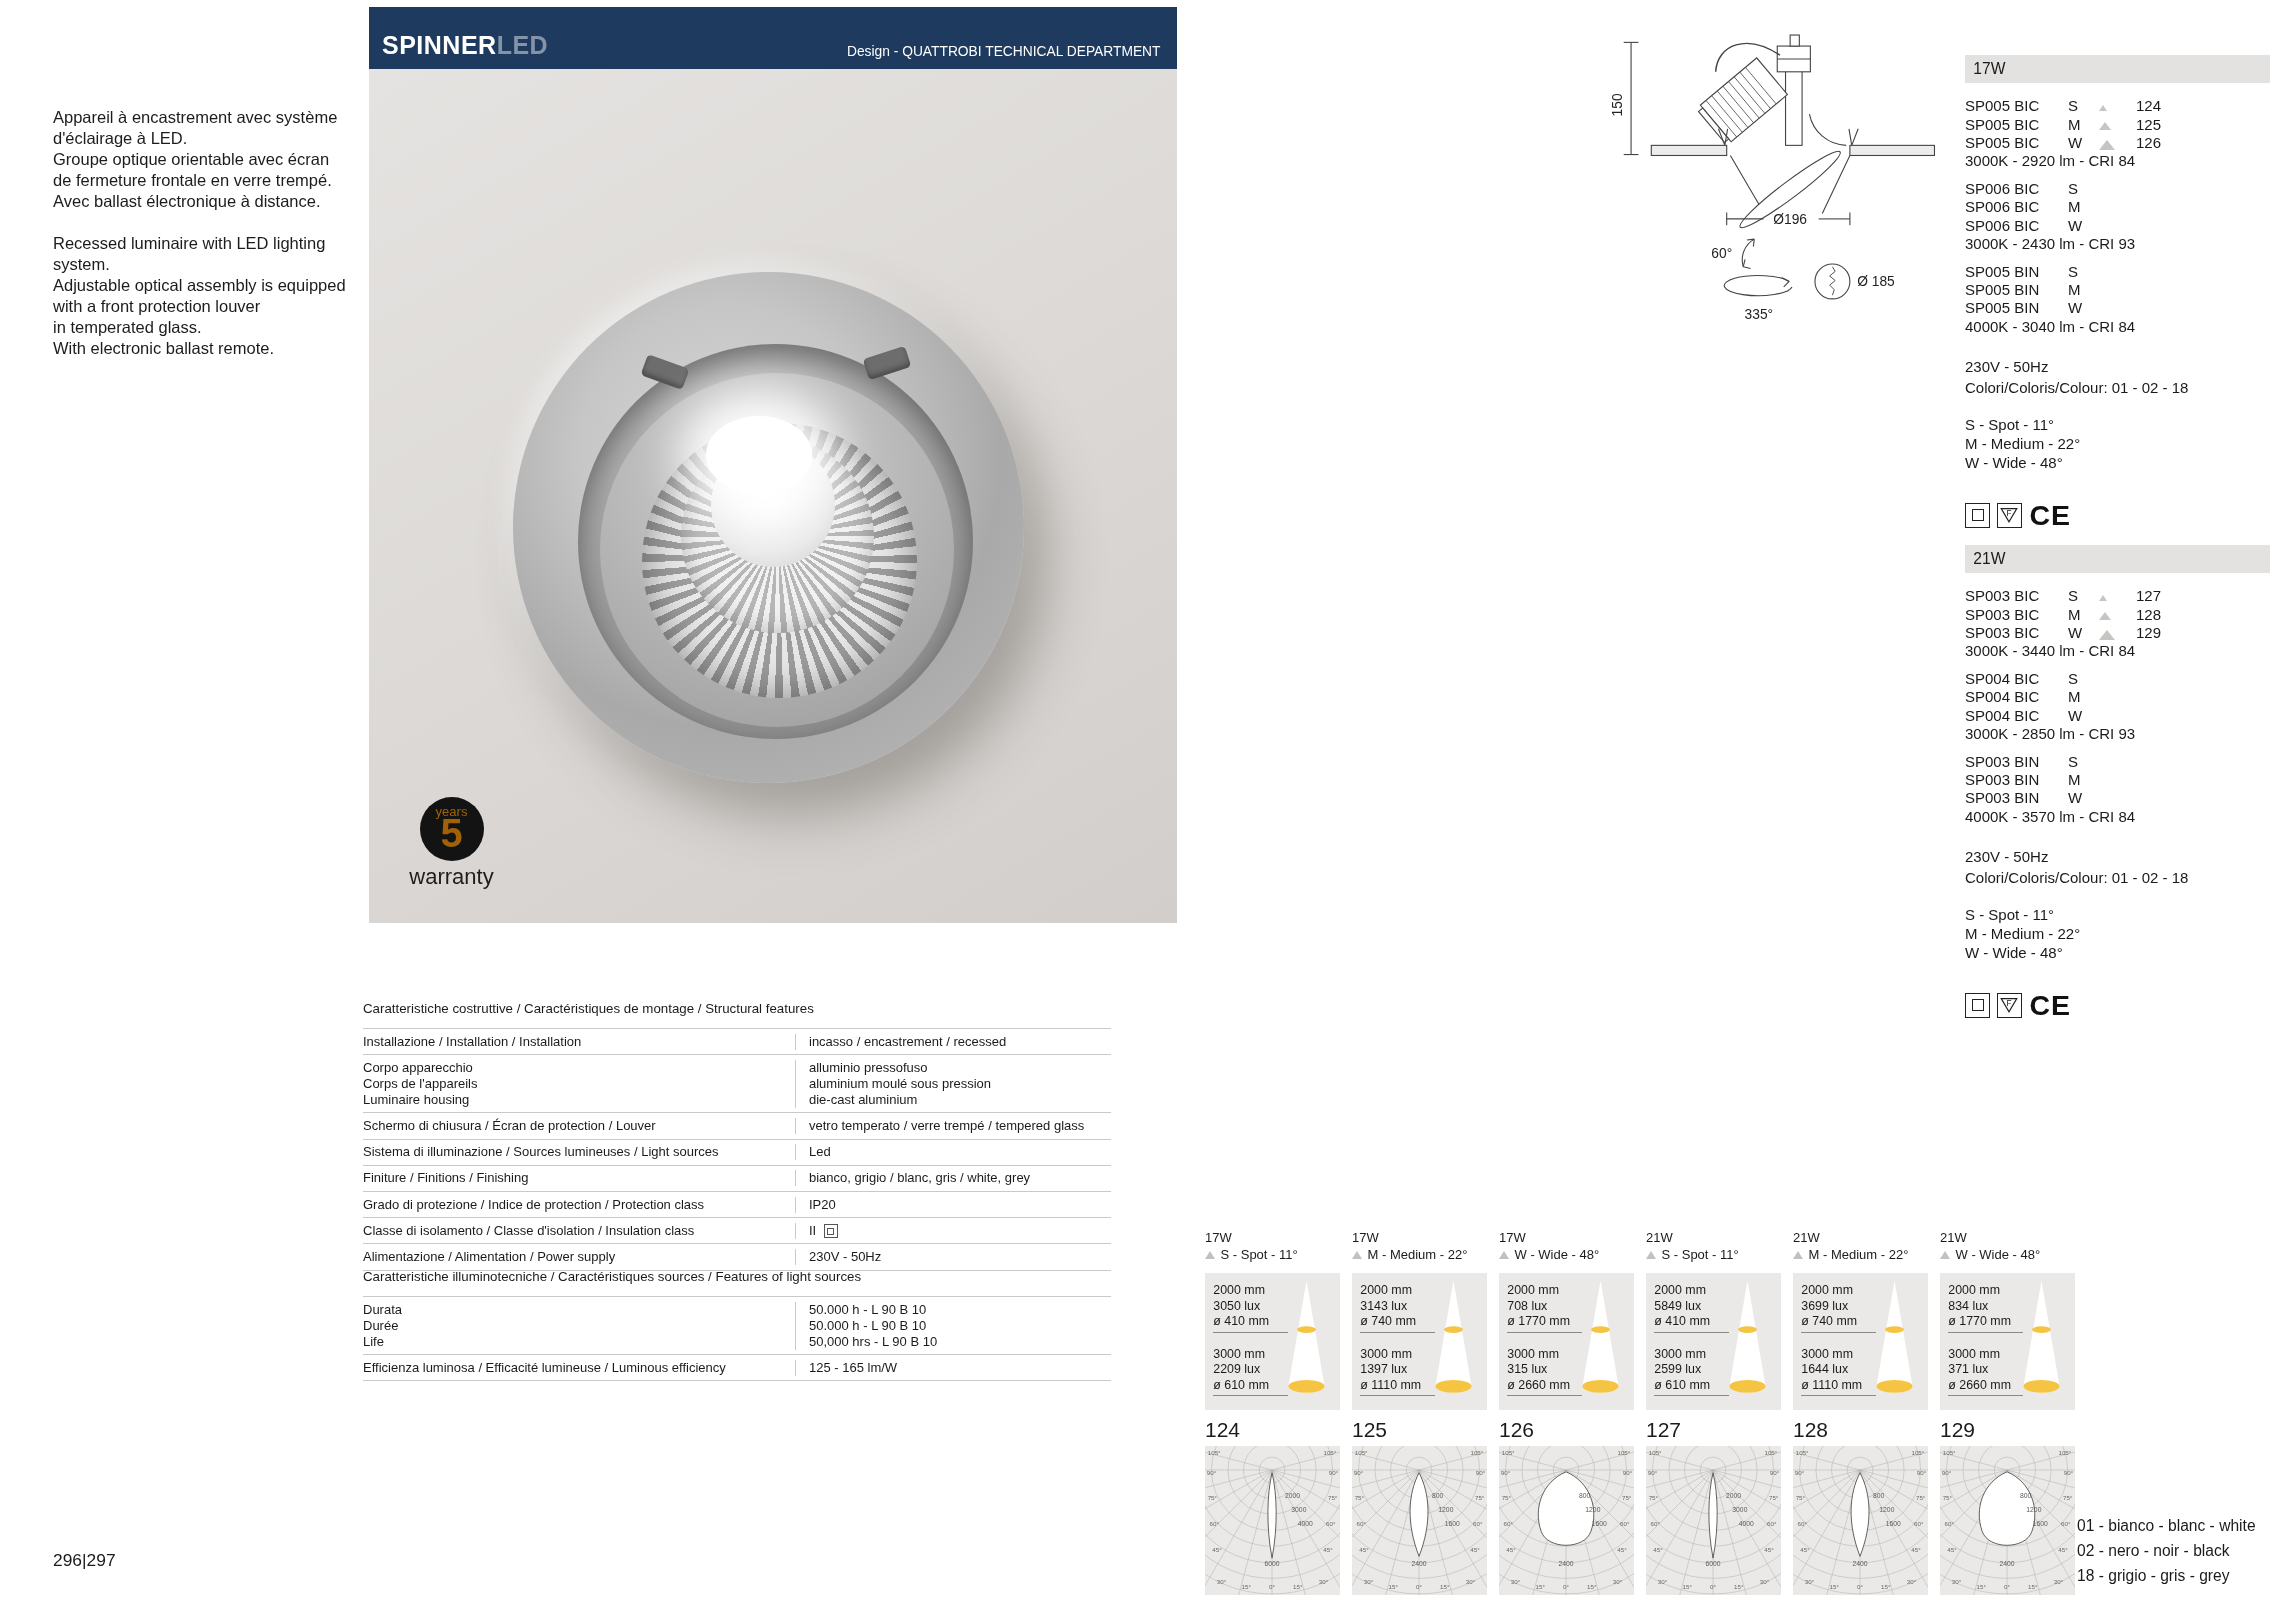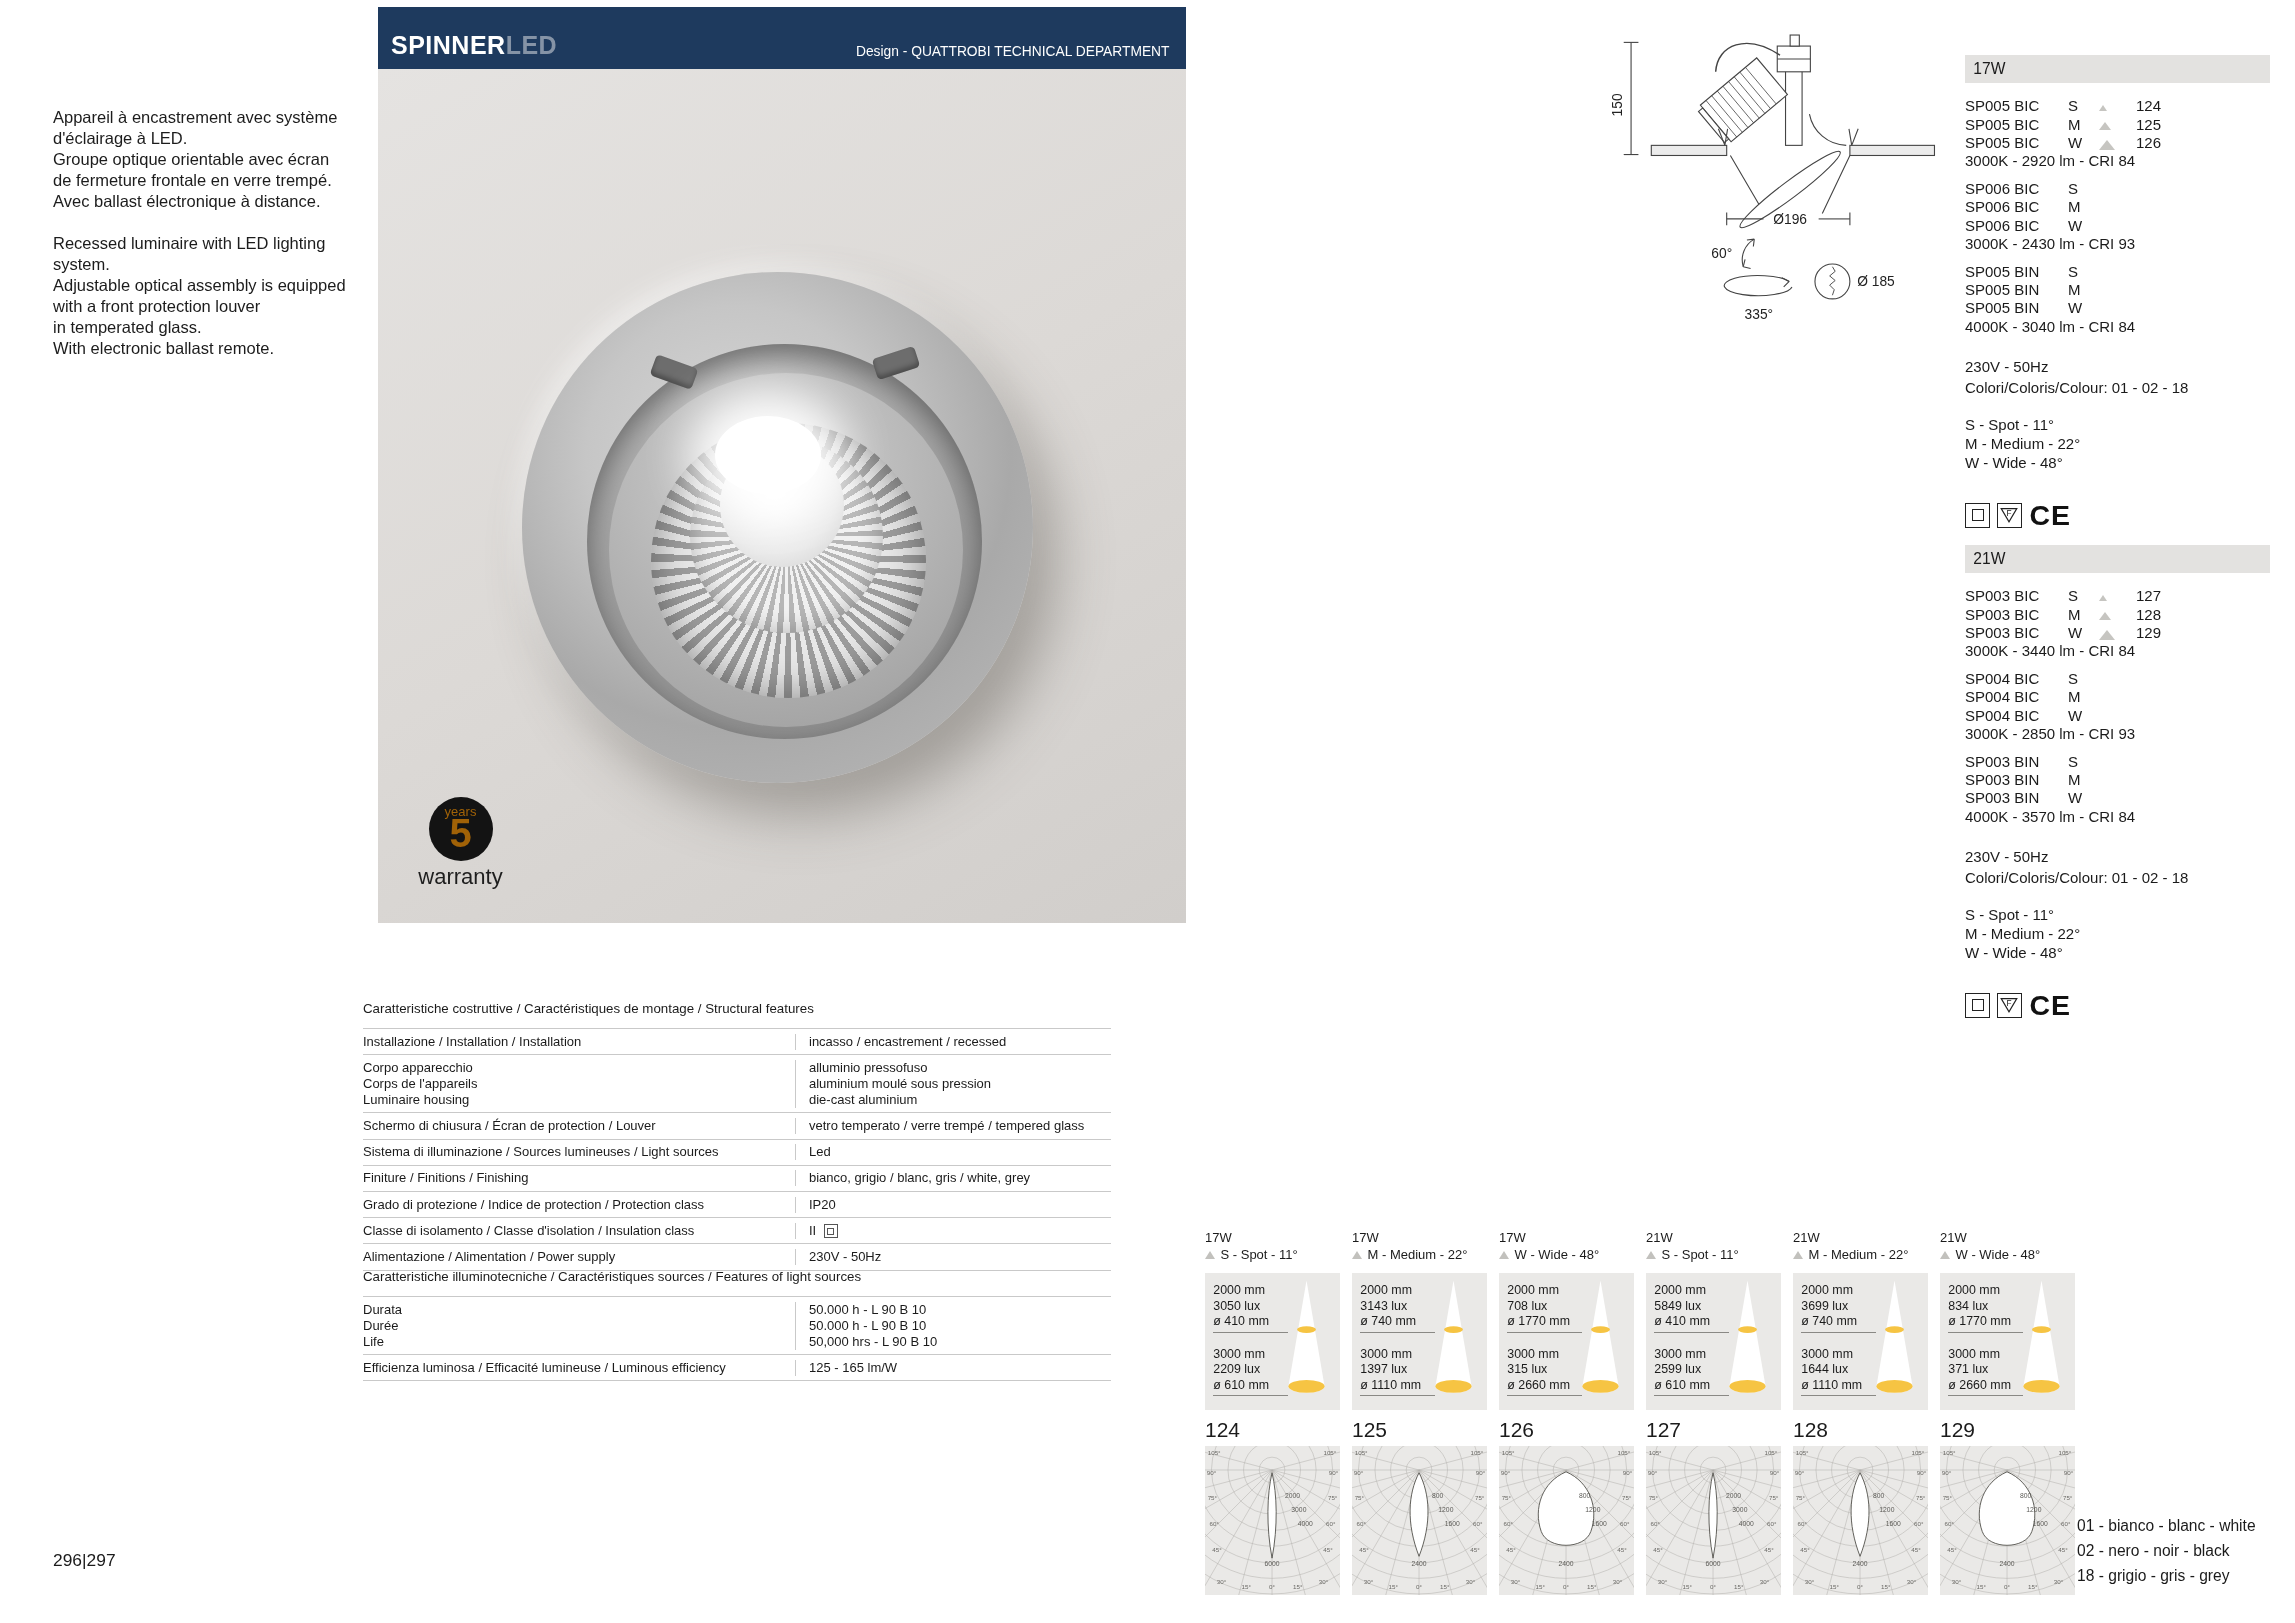--- a/index.html
+++ b/index.html
@@ -5,21 +5,21 @@
   html,body{margin:0;padding:0;background:#fff;}
   *{box-sizing:border-box;}
   .page{position:relative;width:2296px;height:1624px;background:#ffffff;overflow:hidden;
         font-family:"Liberation Sans","DejaVu Sans",sans-serif;color:#1b1b1b;}
 
   
   .desc{position:absolute;left:53px;top:107px;width:317px;font-size:16.5px;line-height:21px;color:#1c1c1c;}
   .desc p{margin:0 0 21px;white-space:pre-line;}
 
   
-  .hero{position:absolute;left:378px;top:7.3px;width:808px;}
+  .hero{position:absolute;left:369px;top:7.3px;width:808px;}
   .hero-bar{height:62px;background:#1e3a5e;display:flex;align-items:flex-end;justify-content:space-between;
             padding:0 16.5px 11px 13px;}
   .hero-title{font-size:25px;font-weight:600;color:#ffffff;letter-spacing:0.5px;line-height:1;}
   .hero-title .led{color:#8593a6;}
   .hero-credit{font-size:13.8px;color:#fefefe;line-height:1;}
   .photo{position:relative;height:854px;background:linear-gradient(150deg,#e5e3e1 0%,#dcd9d6 50%,#d1cecb 100%);overflow:hidden;}
   .circ{position:absolute;border-radius:50%;}
   .ring1{left:144px;top:203px;width:511px;height:511px;
          background:radial-gradient(circle at 42% 36%,#d6d6d6 0%,#c6c6c6 34%,#a9a9a9 62%,#bcbcbc 100%);
          box-shadow:23px 32px 55px rgba(95,90,85,.45),-7.3px -9.2px 23px rgba(255,255,255,.55);}

